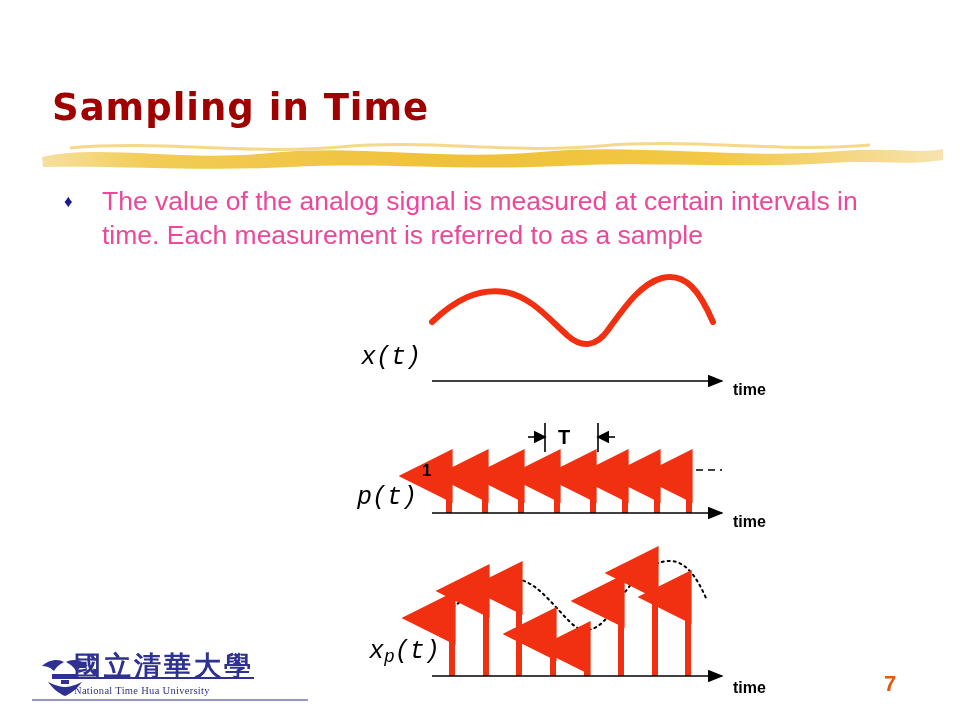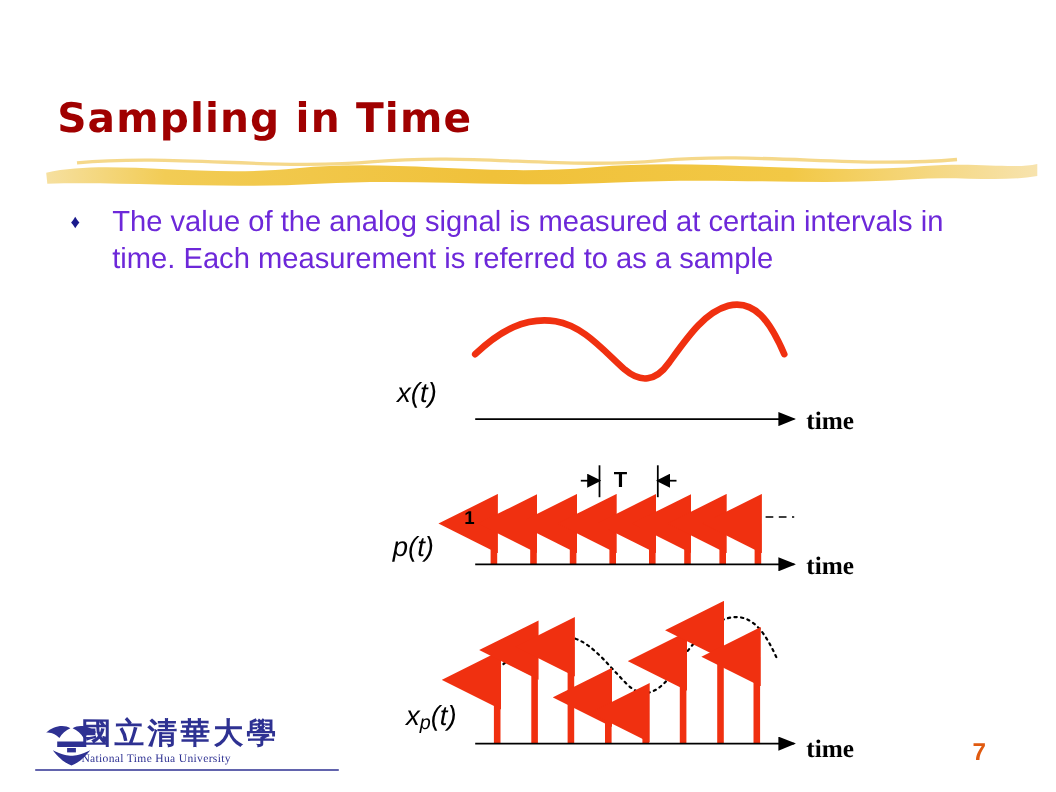--- a/index.html
+++ b/index.html
@@ -52,21 +52,21 @@
     position: absolute;
     left: 4px;
     top: 8px;
     font-size: 17px;
     color: #1a1a8c;
     line-height: 1;
   }
   #bullet-text {
     margin-left: 42px;
     font-size: 26.5px;
-    color: #6d28d9;
+    color: #ec4899;
     line-height: 1.28;
     font-family: "Liberation Sans", sans-serif;
   }
 
   
   #snapshot-caption {
     position: absolute;
     left: 44px;
     top: 552px;
     font-size: 19px;
@@ -80,36 +80,37 @@
     left: 0;
     top: 0;
     width: 960px;
     height: 720px;
     pointer-events: none;
   }
 
   
   .fig-label {
     position: absolute;
-    font-family: Liberation Sans, sans-serif;
+    font-family: Liberation Mono, monospace;
     font-style: italic;
     font-size: 25px;
     color: #000000;
     white-space: nowrap;
   }
   .fig-label .sub {
     font-size: 18px;
     vertical-align: -4px;
   }
   .time-label {
     position: absolute;
-    font-family: Liberation Serif, serif;
-    font-size: 23px;
+    font-family: Liberation Sans, sans-serif;
+    font-size: 16px;
     font-weight: bold;
     color: #000000;
+    margin-top: 11px;
   }
   .plain-label {
     position: absolute;
     font-family: "Liberation Sans", sans-serif;
     font-size: 17px;
     font-weight: bold;
     color: #000000;
   }
 
   
@@ -123,20 +124,21 @@
   #logo-cn {
     position: absolute;
     left: 74px;
     top: 648px;
     font-family: "DejaVu Sans", sans-serif;
     font-size: 27px;
     font-weight: bold;
     color: #2e3192;
     letter-spacing: 3px;
     white-space: nowrap;
+    text-decoration: underline;
   }
   #logo-en {
     position: absolute;
     left: 74px;
     top: 685px;
     font-family: "Liberation Serif", serif;
     font-size: 10.5px;
     color: #2e3192;
     letter-spacing: 0.3px;
     white-space: nowrap;

